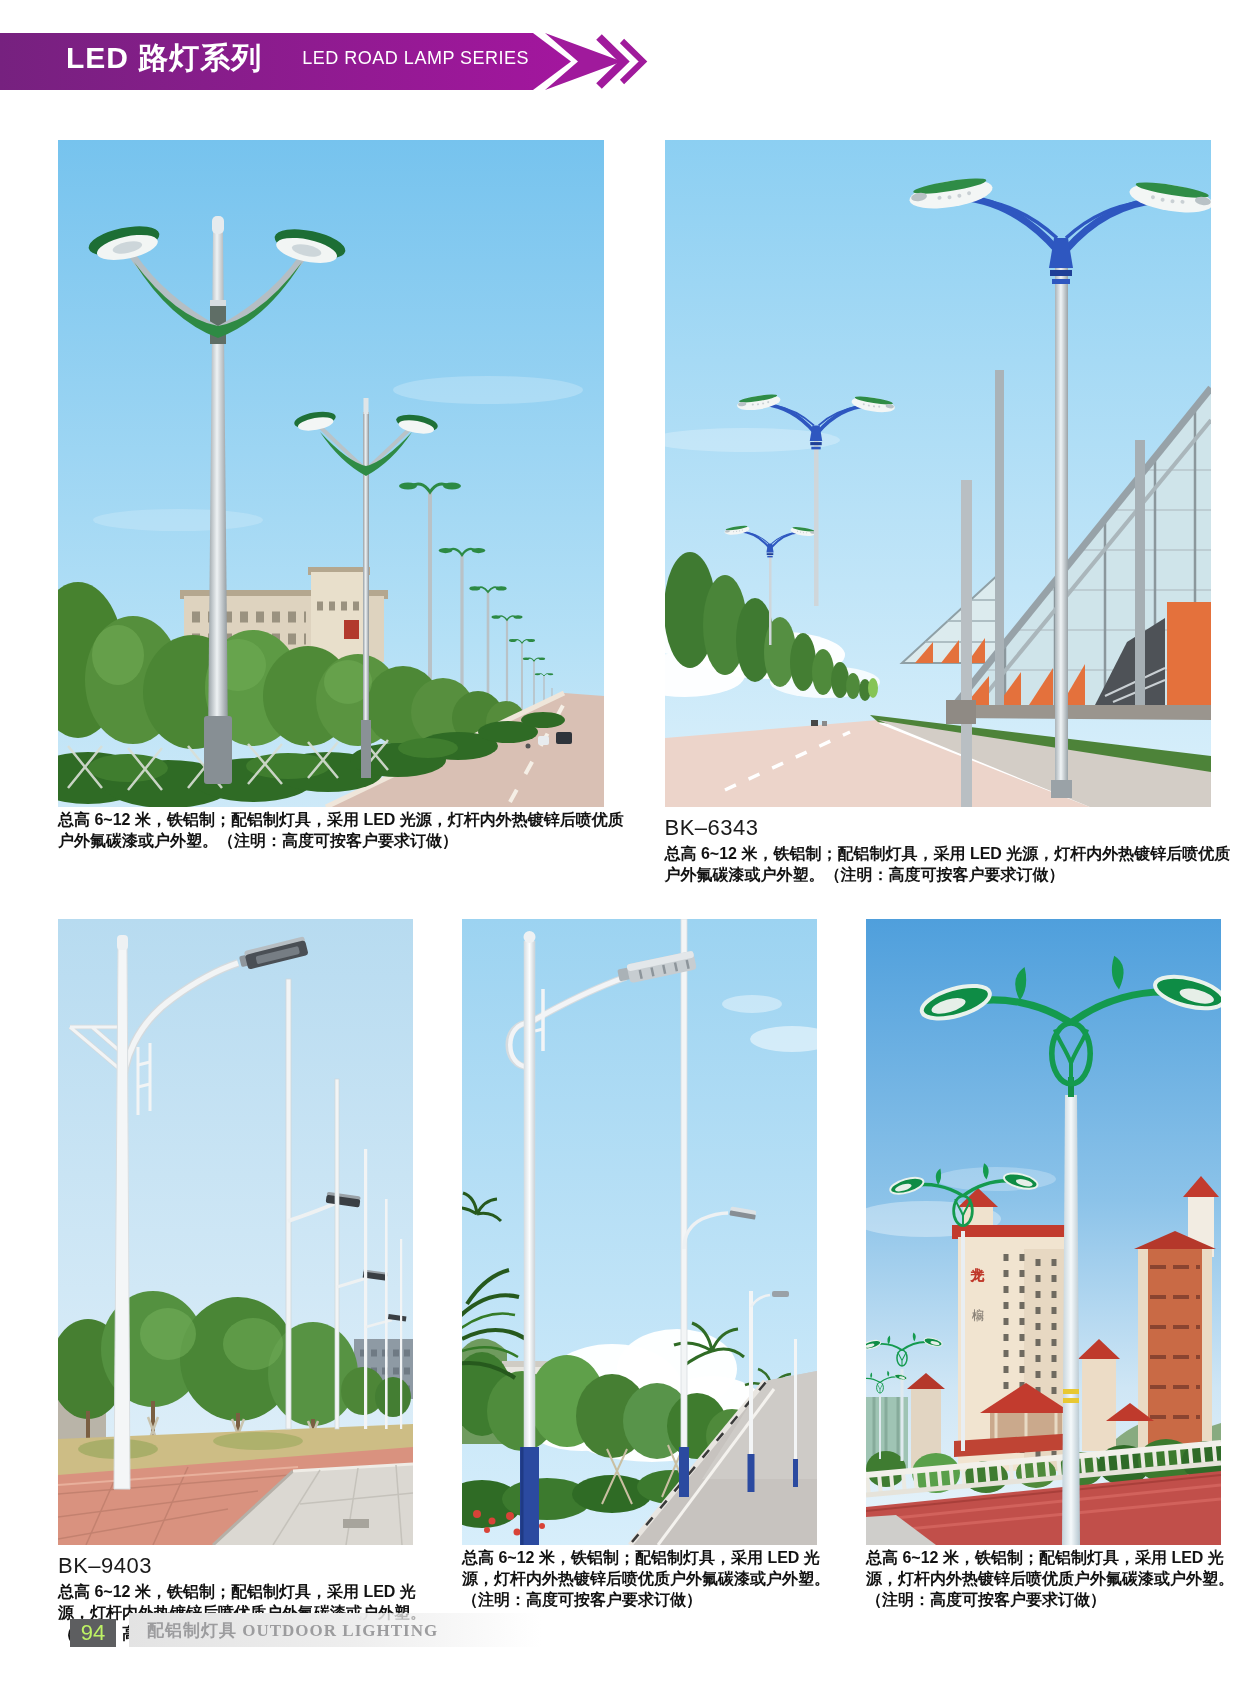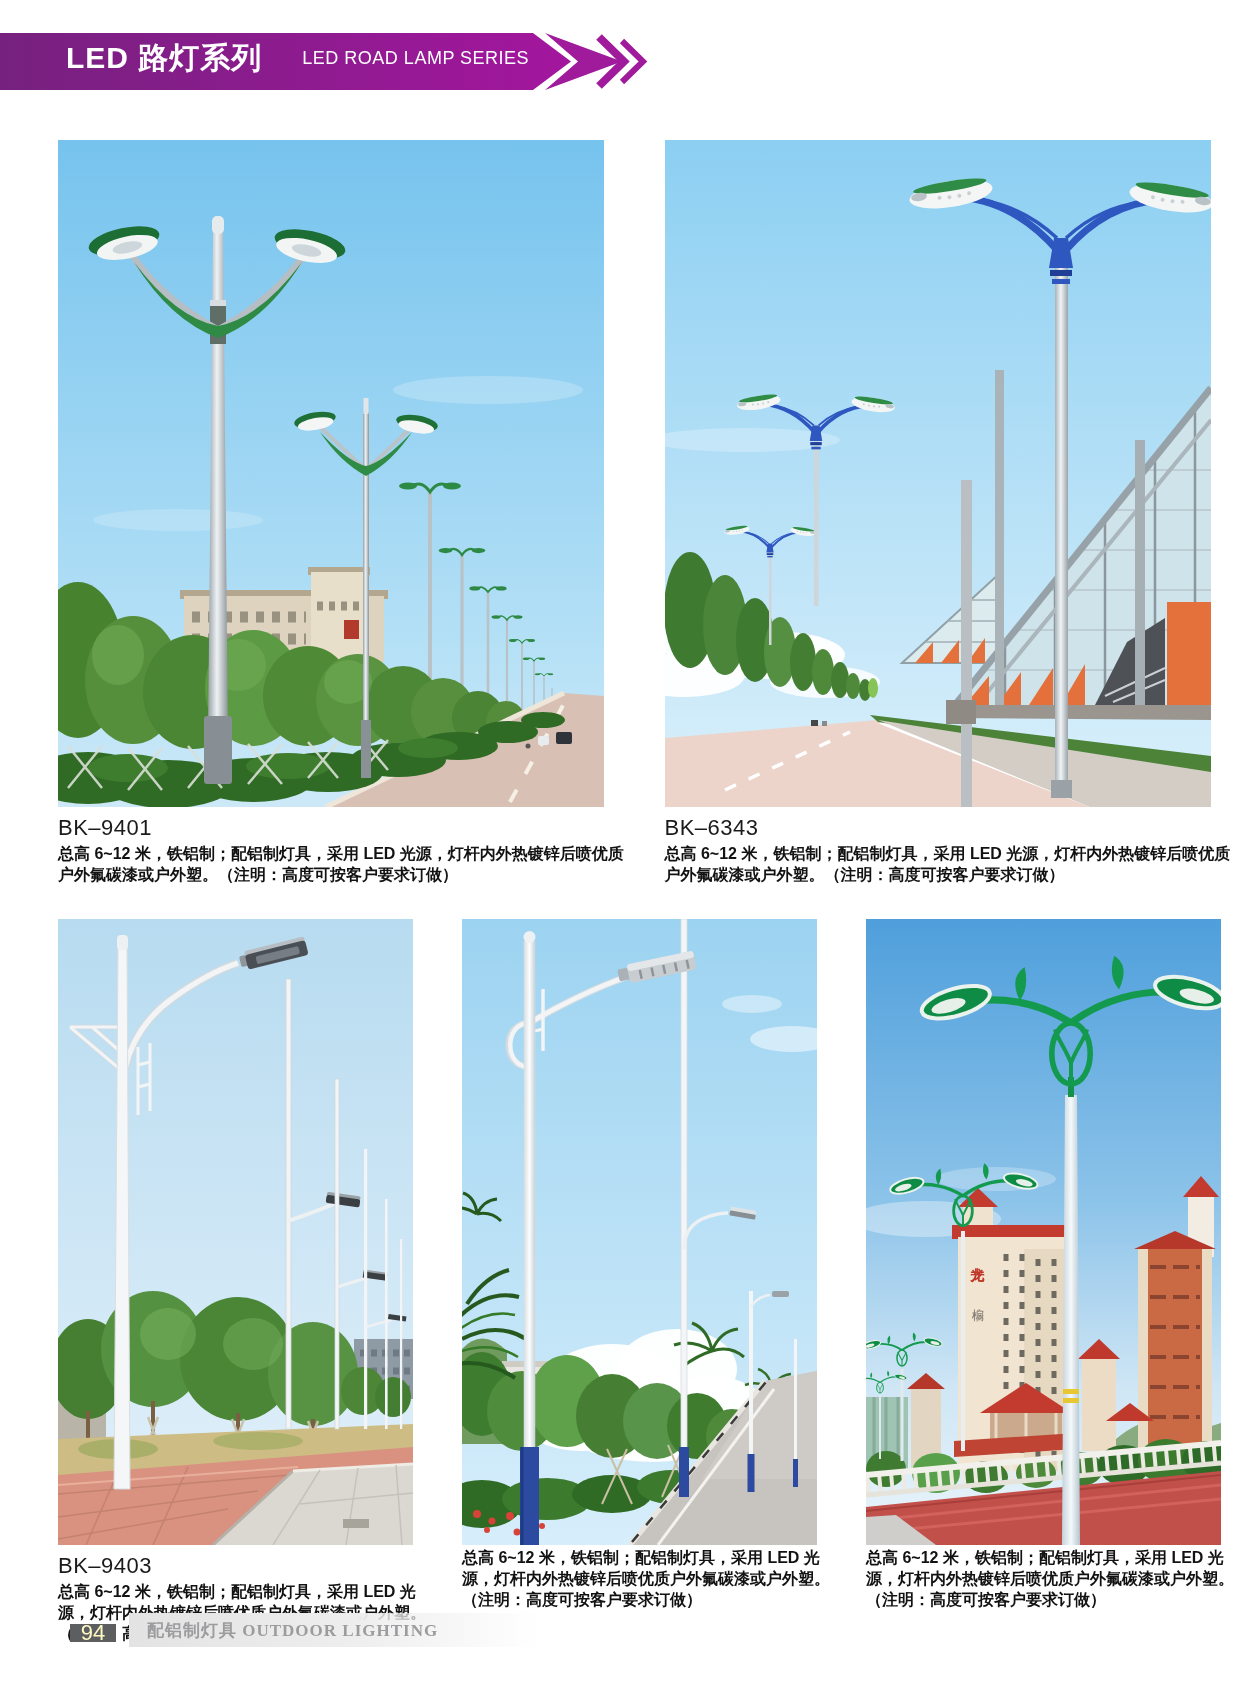--- a/index.html
+++ b/index.html
@@ -14,21 +14,21 @@
   
   .row{position:absolute;left:58px;display:flex;}
   .row1{top:140px;gap:31px;}
   .row2{top:919px;gap:30px;}
   .card{display:block;}
   .photo{display:block;}
   .caption-code{font-size:22px;color:#1b1b1b;margin-top:8px;letter-spacing:0.5px;line-height:26px;}
   .caption-desc{font-size:16px;font-weight:bold;color:#121212;line-height:21px;margin-top:2px;}
   
   .footer{position:absolute;left:70px;top:1613px;display:flex;align-items:center;}
-  .page-num{width:46px;height:18px;background:#5d5e60;color:#fef9c3;font-size:22px;
+  .page-num{width:46px;height:28px;background:#5d5e60;color:#bef264;font-size:22px;
             display:flex;align-items:center;justify-content:center;margin-top:6px;}
   .footer-bar{width:412px;height:34px;margin-left:13px;box-sizing:border-box;padding-left:18px;
               background:linear-gradient(90deg,#e3e3e3 0%,#eeeeee 55%,rgba(255,255,255,0) 100%);
               display:flex;align-items:center;}
   .footer-label{font-family:"Liberation Serif",serif;font-weight:bold;font-size:17px;
                 color:#9c9c9e;letter-spacing:1px;white-space:nowrap;}
 </style>
 </head>
 <body>
 
@@ -181,21 +181,20 @@
             <ellipse cx="2" cy="7" rx="31" ry="11" fill="#f2f5f4"></ellipse>
             <ellipse cx="2" cy="7" rx="15" ry="5.5" fill="#cdd6da"></ellipse>
           </g>
           <g transform="translate(252,104) rotate(12)">
             <ellipse rx="36" ry="13" fill="#1d6e35"></ellipse>
             <ellipse cx="-2" cy="7" rx="31" ry="11" fill="#f2f5f4"></ellipse>
             <ellipse cx="-2" cy="7" rx="15" ry="5.5" fill="#cdd6da"></ellipse>
           </g>
         </g>
       </svg>
-      <div class="caption-code">BK–9401</div>
       <div class="caption-desc">总高 6~12 米，铁铝制；配铝制灯具，采用 LED 光源，灯杆内外热镀锌后喷优质户外氟碳漆或户外塑。（注明：高度可按客户要求订做）</div>
     </div>
 
     <div class="card">
       <svg class="photo" width="546" height="667" viewBox="0 0 546 667">
         <defs>
           <linearGradient id="p2sky" x1="0" y1="0" x2="0" y2="1">
             <stop offset="0" stop-color="#8ccff2"></stop>
               <stop offset="1" stop-color="#dbf0fb"></stop>
           </linearGradient>

